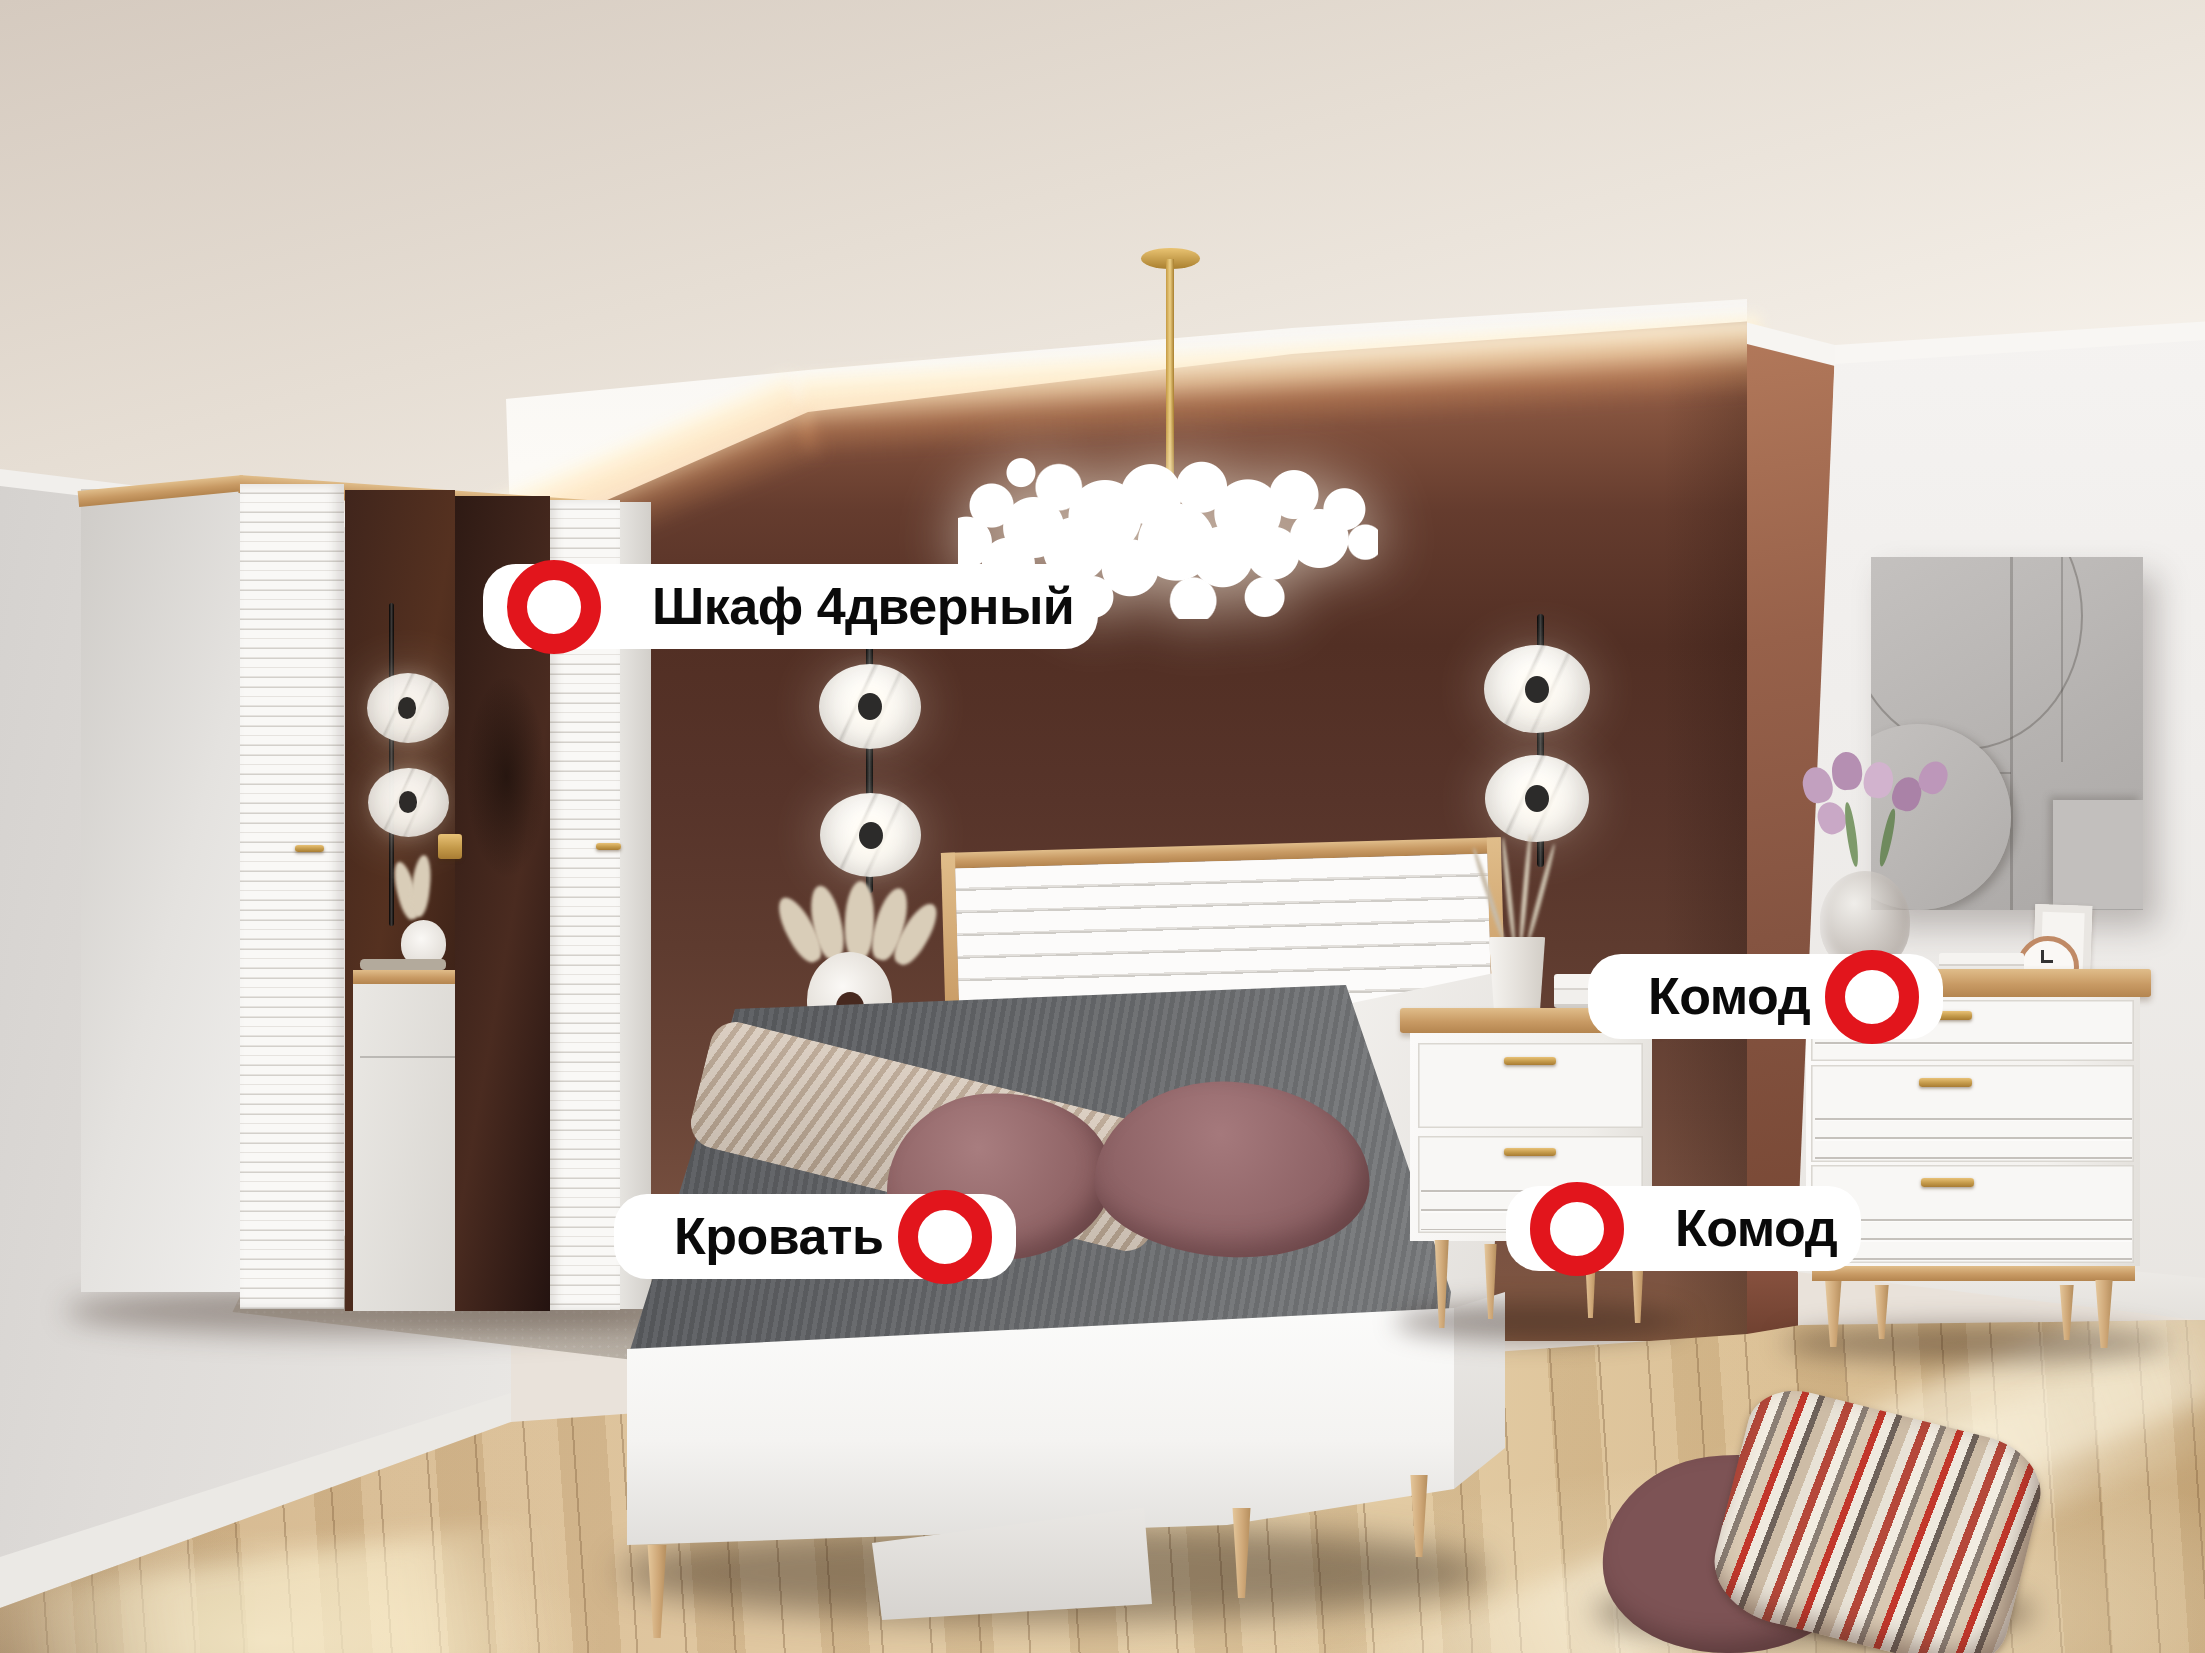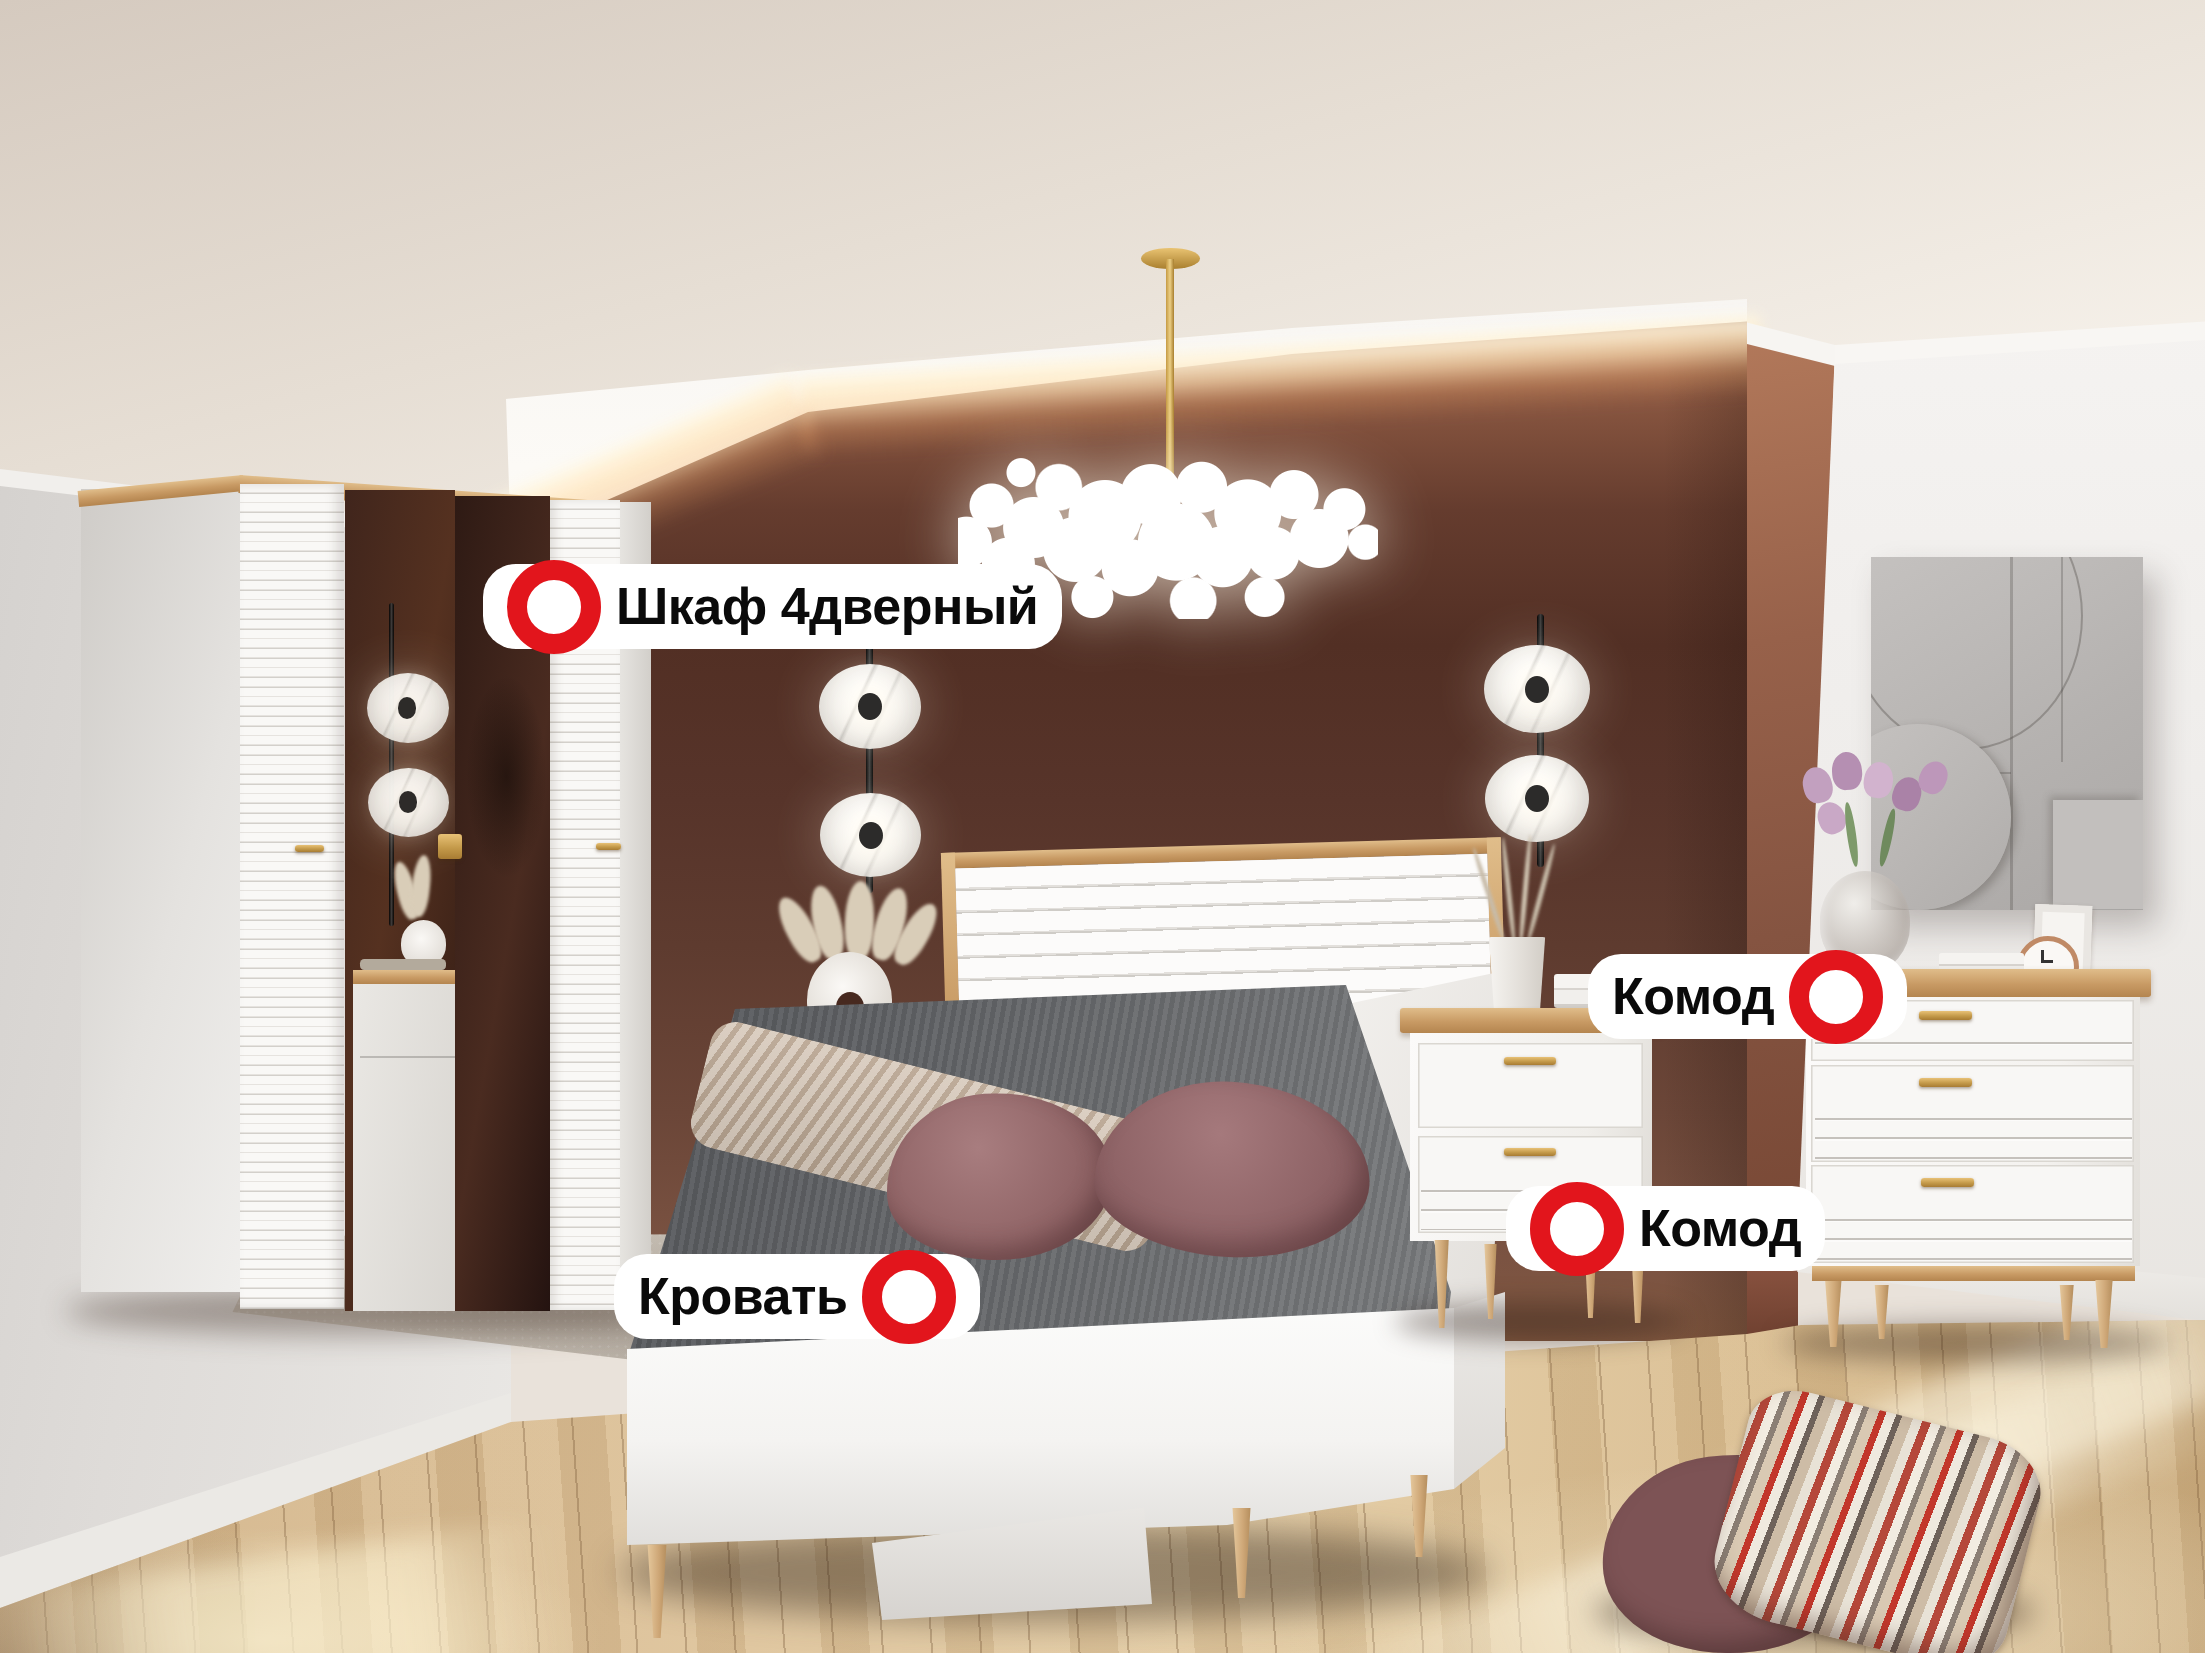--- a/index.html
+++ b/index.html
@@ -25,21 +25,21 @@
   .streak{position:absolute;filter:blur(13px);}
   .drawer{position:absolute;background:#f8f7f5;box-shadow:inset 0 0 0 1.6px rgba(210,206,200,.8);}
   .louv-strip{position:absolute;background-image:repeating-linear-gradient(to bottom,
         rgba(255,255,255,0) 0 16px,rgba(135,128,119,.45) 16px 18px,rgba(255,255,255,.55) 18px 19.4px);}
   .seam{position:absolute;background:rgba(60,55,50,.25);}
   
   .hotspot{position:absolute;display:inline-flex;align-items:center;gap:15px;
            background:var(--pill_bg,#fff);height:85px;border-radius:33px;padding:0 24px;
            white-space:nowrap;}
   .hotspot .txt{font-size:52px;font-weight:bold;color:var(--label_text,#0a0a0a);
-                letter-spacing:-0.5px;line-height:1;transform:translateY(-1.1px);}
+                letter-spacing:-0.5px;line-height:1;transform:translateY(-1.1px);margin-left:36px;}
   .ring{flex:none;width:54px;height:54px;border:20px solid var(--marker_red,#e2151c);
         background:#fff;border-radius:50%;margin:-4.3px 0;}
   .rev{flex-direction:row-reverse;}
 </style>
 </head>
 <body>
 
 <div class="scene">
 
   <div class="abs" style="left:0;top:0;width:2205px;height:603px;
@@ -384,21 +384,21 @@
               background:repeating-linear-gradient(97deg,
                  #e8e2d6 0 9.7px,#b5483a 9.7px 18.3px,#f2ece1 18.3px 28px,#8b7f75 28px 34px,
                  #d9c9b3 34px 45px,#c2372b 45px 52px,#efe9de 52px 62px,#6e625a 62px 68px,
                  #cdbca6 68px 79px);
               box-shadow:inset -8.6px -12px 24px rgba(70,45,35,.45),0 3.2px 7.5px rgba(60,40,28,.35);"></div>
 
   <div class="hotspot" style="left:483px;top:564px;">
       <span class="ring"></span>
       <span class="txt">Шкаф 4дверный</span>
   </div>
-  <div class="hotspot rev" style="left:614px;top:1254px;">
+  <div class="hotspot rev" style="left:614px;top:1194px;">
       <span class="ring"></span>
       <span class="txt">Кровать</span>
   </div>
   <div class="hotspot" style="left:1506px;top:1186px;">
       <span class="ring"></span>
       <span class="txt">Комод</span>
   </div>
   <div class="hotspot rev" style="left:1588px;top:954px;">
       <span class="ring"></span>
       <span class="txt">Комод</span>

